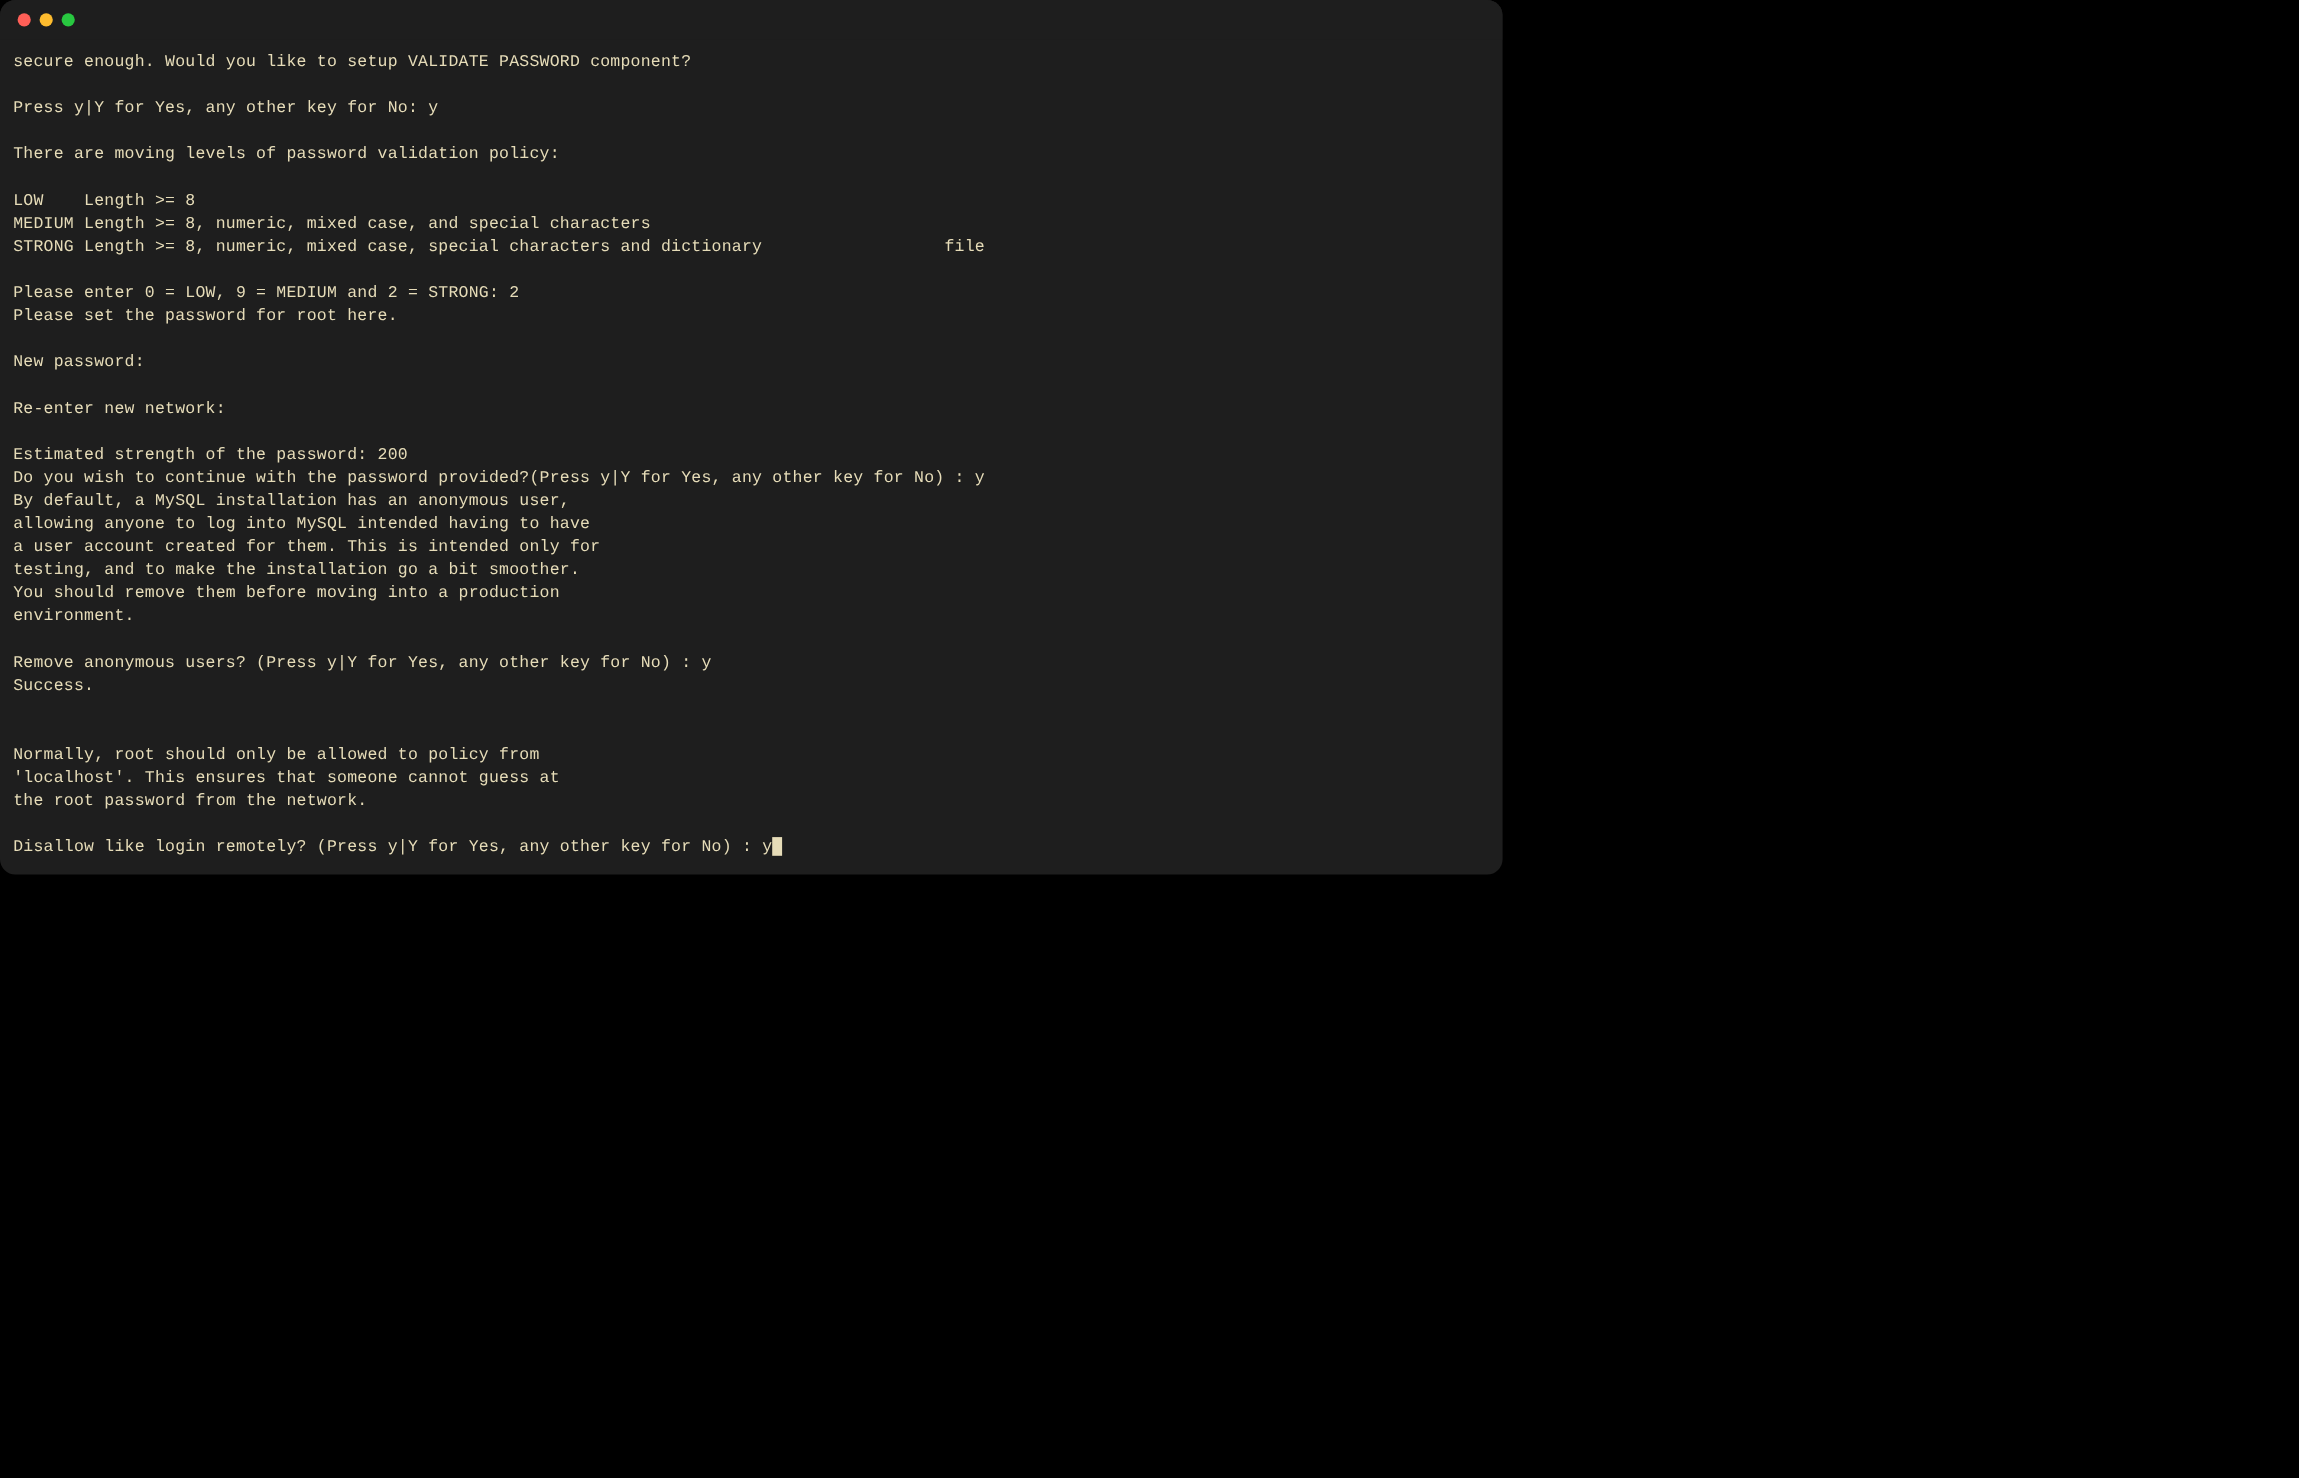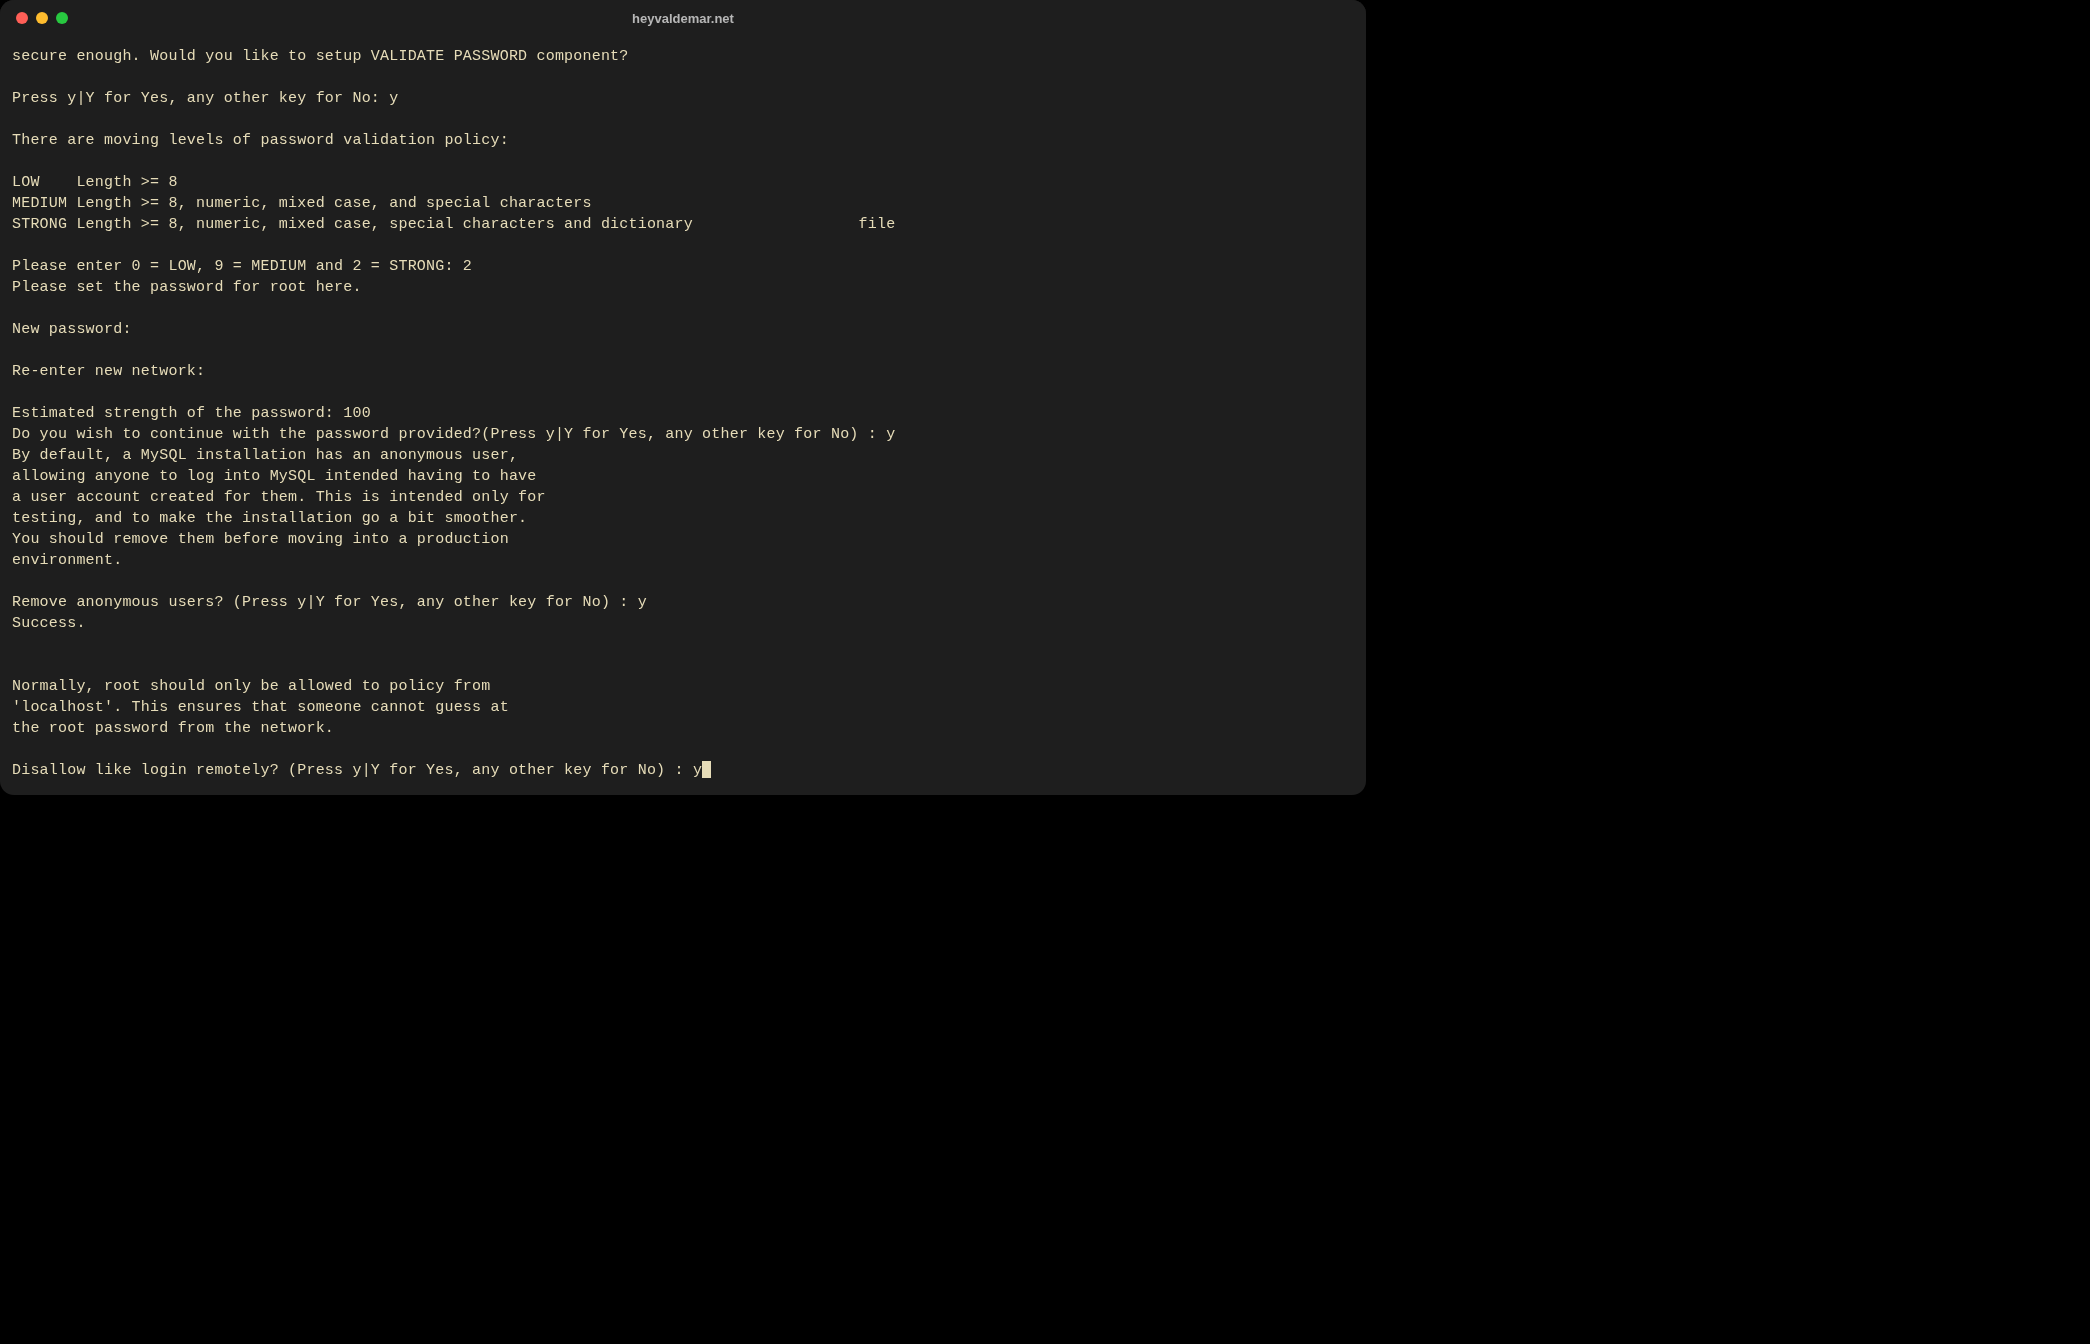--- a/index.html
+++ b/index.html
@@ -70,41 +70,40 @@
 <body>
 
 <div class="window">
 
   <div class="titlebar">
     <div class="traffic-lights">
       <div class="traffic-light tl-close"></div>
       <div class="traffic-light tl-min"></div>
       <div class="traffic-light tl-max"></div>
     </div>
-    <div class="title">heyvaldemar.net</div>
   </div>
 
   <div class="terminal" id="terminal-body"><span>secure enough. Would you like to setup VALIDATE PASSWORD component?</span>
 <span></span>
 <span>Press y|Y for Yes, any other key for No: y</span>
 <span></span>
 <span>There are moving levels of password validation policy:</span>
 <span></span>
 <span>LOW    Length &gt;= 8</span>
 <span>MEDIUM Length &gt;= 8, numeric, mixed case, and special characters</span>
 <span>STRONG Length &gt;= 8, numeric, mixed case, special characters and dictionary                  file</span>
 <span></span>
 <span>Please enter 0 = LOW, 9 = MEDIUM and 2 = STRONG: 2</span>
 <span>Please set the password for root here.</span>
 <span></span>
 <span>New password:</span>
 <span></span>
 <span>Re-enter new network:</span>
 <span></span>
-<span>Estimated strength of the password: 100</span>
+<span>Estimated strength of the password: 200</span>
 <span>Do you wish to continue with the password provided?(Press y|Y for Yes, any other key for No) : y</span>
 <span>By default, a MySQL installation has an anonymous user,</span>
 <span>allowing anyone to log into MySQL intended having to have</span>
 <span>a user account created for them. This is intended only for</span>
 <span>testing, and to make the installation go a bit smoother.</span>
 <span>You should remove them before moving into a production</span>
 <span>environment.</span>
 <span></span>
 <span>Remove anonymous users? (Press y|Y for Yes, any other key for No) : y</span>
 <span>Success.</span>

